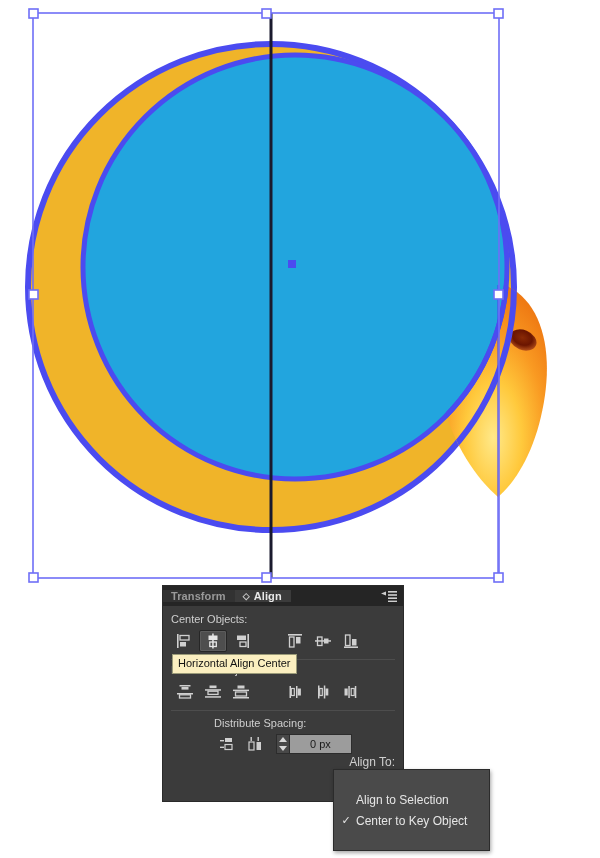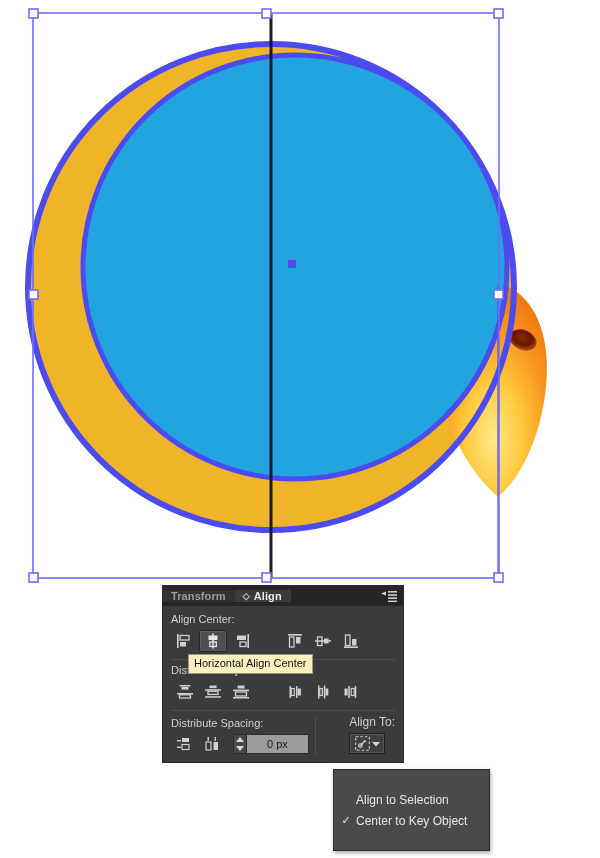--- a/index.html
+++ b/index.html
@@ -121,21 +121,21 @@
     display:flex;align-items:center;justify-content:center;
     box-sizing:border-box;
   }
   .vsep{
     width:1px;background:#4d4d4d;
     align-self:stretch;margin:0 8px 0 6px;
   }
 
   
   #tooltip{
-    position:absolute;left:188px;top:654px;
+    position:absolute;left:172px;top:654px;
     background:#fbefc0;
     border:1px solid #9a9a78;
     color:#111;
     font-size:11px;
     padding:2px 5px 3px 5px;
     white-space:nowrap;
     line-height:13px;
   }
 
   
@@ -253,21 +253,21 @@
         <rect x="7" y="0" width="9" height="1.6" fill="#cfcfcf"></rect>
         <rect x="7" y="3.2" width="9" height="1.6" fill="#cfcfcf"></rect>
         <rect x="7" y="6.4" width="9" height="1.6" fill="#cfcfcf"></rect>
         <rect x="7" y="9.6" width="9" height="1.6" fill="#cfcfcf"></rect>
       </svg>
     </div>
   </div>
 
   <div class="panel-body">
 
-    <div class="section-label">Align Center:</div>
+    <div class="section-label">Center Objects:</div>
 
     <div class="icon-row">
 
       <div class="icon-btn">
         <svg width="18" height="16" viewBox="0 0 18 16">
           <rect x="1" y="1" width="1.6" height="14" fill="#d0d0d0"></rect>
           <rect x="4" y="2.5" width="9" height="4.5" fill="none" stroke="#d0d0d0" stroke-width="1.3"></rect>
           <rect x="4" y="9" width="6" height="4.5" fill="#d0d0d0"></rect>
         </svg>
       </div>
@@ -373,21 +373,21 @@
           <rect x="2.5" y="4.5" width="3.2" height="7" fill="#d0d0d0"></rect>
           <rect x="6.3" y="2" width="1.5" height="12" fill="#d0d0d0"></rect>
           <rect x="9.2" y="4.5" width="3" height="7" fill="none" stroke="#d0d0d0" stroke-width="1.2"></rect>
           <rect x="12.8" y="2" width="1.5" height="12" fill="#d0d0d0"></rect>
         </svg>
       </div>
     </div>
 
     <div class="divider"></div>
 
-    <div style="display:flex;align-items:flex-start;">
+    <div style="display:flex;align-items:center;flex-direction:column;">
       <div style="flex:0 0 auto;">
         <div class="section-label">Distribute Spacing:</div>
 
         <div class="spacing-row">
           <div class="spacing-left">
             <div class="icon-btn">
               <svg width="18" height="16" viewBox="0 0 18 16">
                 <rect x="1" y="4" width="4" height="1.4" fill="#d0d0d0"></rect>
                 <rect x="1" y="10.6" width="4" height="1.4" fill="#d0d0d0"></rect>
                 <rect x="6" y="2" width="7" height="4" fill="#d0d0d0"></rect>

